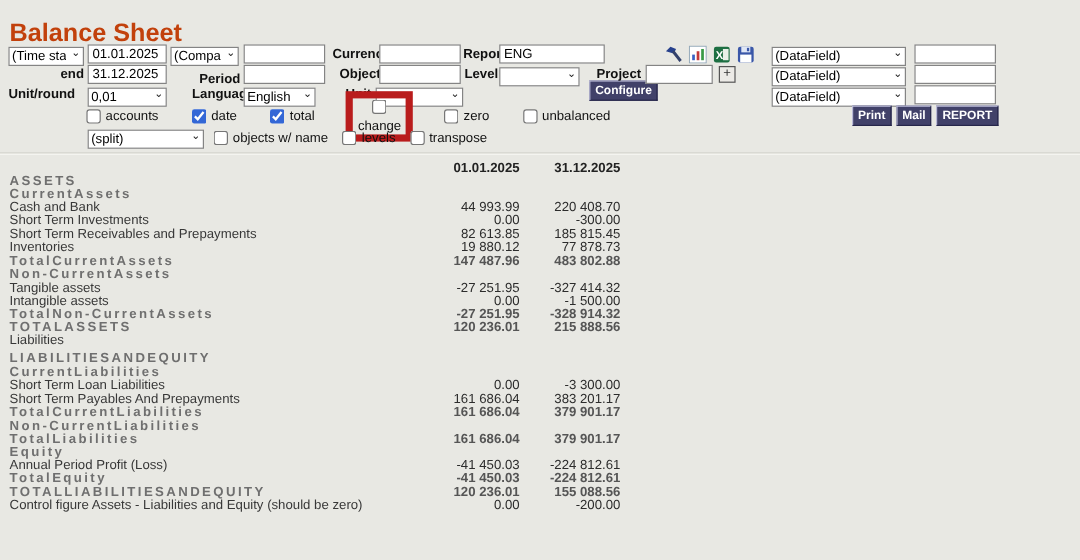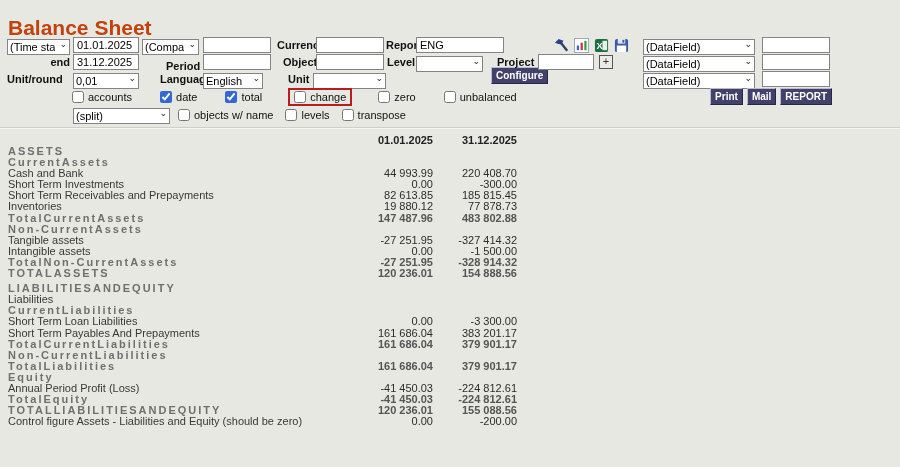--- a/index.html
+++ b/index.html
@@ -14,21 +14,21 @@
        font-family:inherit;appearance:none;-webkit-appearance:none;border-radius:0;
        padding:0 14px 0 2px;box-sizing:border-box;color:#000;}
   .arr{position:absolute;right:3px;top:2px;font-size:9px;color:#222;pointer-events:none;}
   .btn{height:17px;background:#414169;color:#fff;font-size:10px;font-weight:bold;
        font-family:inherit;border:1px solid;border-color:#b9b9d6 #26264a #26264a #b9b9d6;
        padding:0 4px;cursor:pointer;}
   .btn.abs{position:absolute;}
   .btnrow{position:absolute;right:68px;top:88px;display:flex;gap:4px;}
   .cbrow{position:absolute;display:flex;align-items:center;gap:12px;font-size:11px;color:#111;height:17px;}
   .cbg{display:flex;align-items:center;gap:4px;}
-  .cbg.hl{border:2px solid #b91c1c;padding:1px 4px;margin:-3px -2px;}
+  .cbg.hl{border:6px solid #b91c1c;padding:1px 4px;margin:-3px -2px;flex-direction:column;}
   input[type=checkbox]{width:12px;height:12px;margin:0;accent-color:#3367d6;}
   .iconbar{position:absolute;display:flex;gap:5px;align-items:center;height:16px;}
   .icon{width:15px;height:15px;display:inline-block;cursor:pointer;}
   .plus{position:absolute;width:12px;height:12px;border:1px solid #555;background:#eceae6;color:#333;
         font-size:11px;line-height:11px;text-align:center;cursor:pointer;}
   .divider{position:absolute;left:0;right:0;top:127px;height:0;
            border-top:1px solid #cfcfc8;border-bottom:1px solid #f7f7f3;}
   .hcell{position:absolute;top:134px;font-size:11px;font-weight:bold;color:#222;white-space:nowrap;}
   .h1{right:467px;} .h2{right:383px;}
   .rows{position:absolute;left:0;top:146px;width:900px;}
@@ -233,27 +233,27 @@
         <span class="tv tv2">-1 500.00</span>
       </div>
       <div class="trow total">
         <span class="tlabel">TotalNon-CurrentAssets</span>
         <span class="tv tv1">-27 251.95</span>
         <span class="tv tv2">-328 914.32</span>
       </div>
       <div class="trow total">
         <span class="tlabel">TOTALASSETS</span>
         <span class="tv tv1">120 236.01</span>
-        <span class="tv tv2">154 888.56</span>
+        <span class="tv tv2">215 888.56</span>
+      </div>
+      <div class="trow item">
+        <span class="tlabel">Liabilities</span>
       </div>
       <div class="trow section gap">
         <span class="tlabel">LIABILITIESANDEQUITY</span>
-      </div>
-      <div class="trow item">
-        <span class="tlabel">Liabilities</span>
       </div>
       <div class="trow section">
         <span class="tlabel">CurrentLiabilities</span>
       </div>
       <div class="trow item">
         <span class="tlabel">Short Term Loan Liabilities</span>
         <span class="tv tv1">0.00</span>
         <span class="tv tv2">-3 300.00</span>
       </div>
       <div class="trow item">

